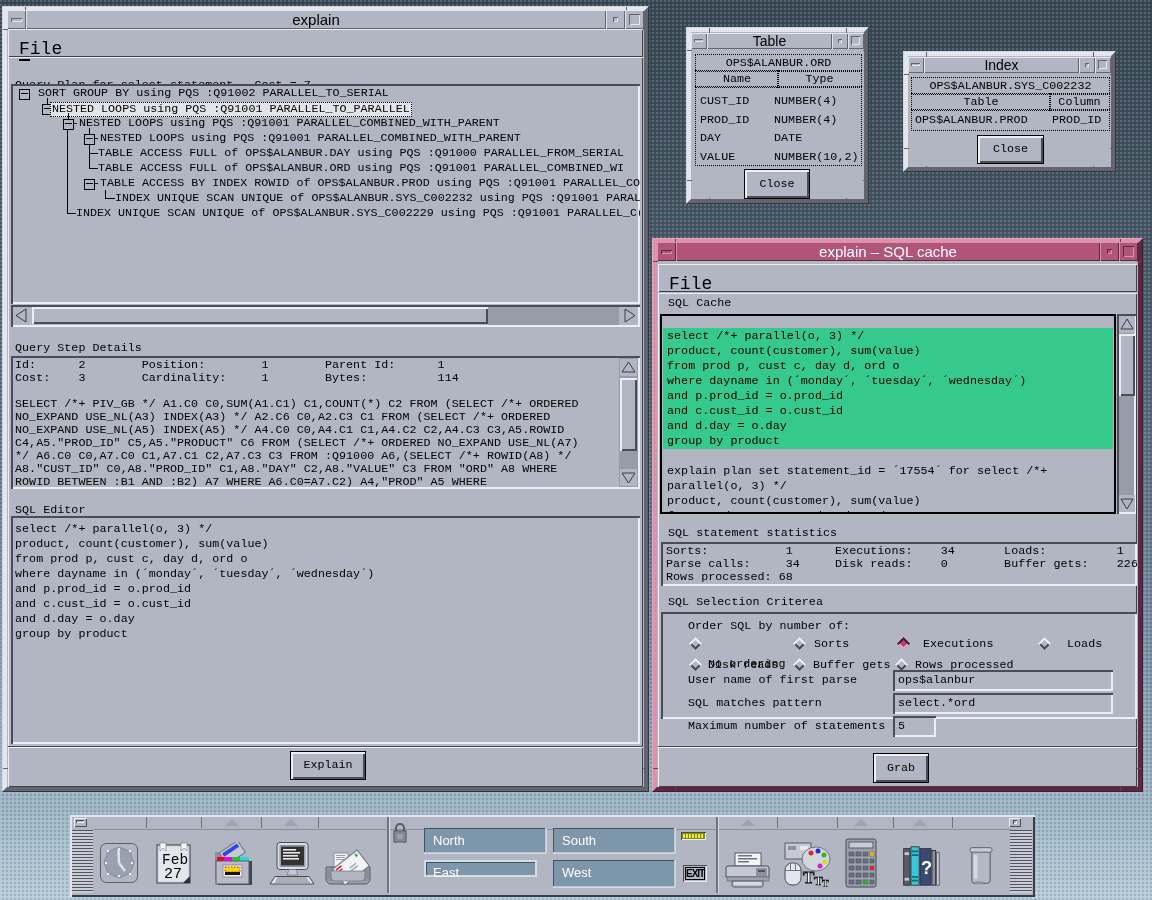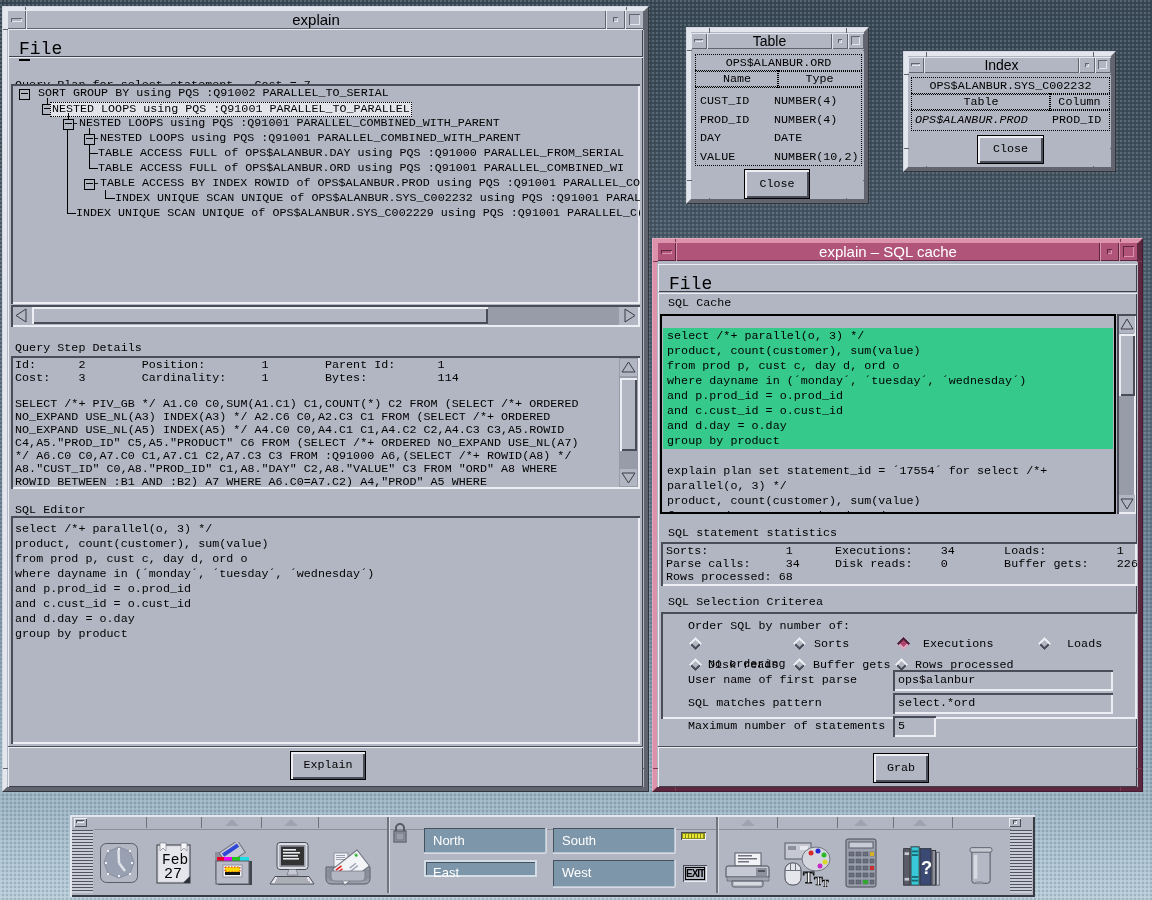--- a/index.html
+++ b/index.html
@@ -238,21 +238,21 @@
         <div class="sqdot"></div>
       </div>
   <div class="tbtn">
         <div class="sqmax"></div>
       </div>
  </div>
  <div class="lbl" style="left:7px;top:25px;width:197px;height:16px;border:1px dotted #000;text-align:center;line-height:16px;">OPS$ALANBUR.SYS_C002232</div>
  <div class="lbl" style="left:7px;top:41px;width:138px;height:16px;border:1px dotted #000;text-align:center;line-height:16px;">Table</div>
  <div class="lbl" style="left:145px;top:41px;width:59px;height:16px;border:1px dotted #000;text-align:center;line-height:16px;">Column</div>
  <div class="lbl" style="left:7px;top:57px;width:197px;height:20px;border:1px dotted #000;"></div>
- <div class="lbl" style="left:11px;top:61px;font-style:italic;">OPS$ALANBUR.PROD</div>
+ <div class="lbl" style="left:11px;top:61px;">OPS$ALANBUR.PROD</div>
  <div class="lbl" style="left:148px;top:61px;">PROD_ID</div>
  <div class="btn" style="left:73px;top:83px;width:65px;height:27px;line-height:27px;">Close</div>
 </div>
 
 <div class="win pink" id="wcache" style="left:652px;top:238px;width:489px;height:552px;">
  <div class="frame"></div>
  <div class="sm pinkseam" style="left:22px;top:0;width:1px;height:5px;"></div>
  <div class="sm pinkseam" style="left:467px;top:0;width:1px;height:5px;"></div>
  <div class="sm pinkseam" style="left:22px;bottom:0;width:1px;height:5px;"></div>
  <div class="sm pinkseam" style="left:467px;bottom:0;width:1px;height:5px;"></div>

